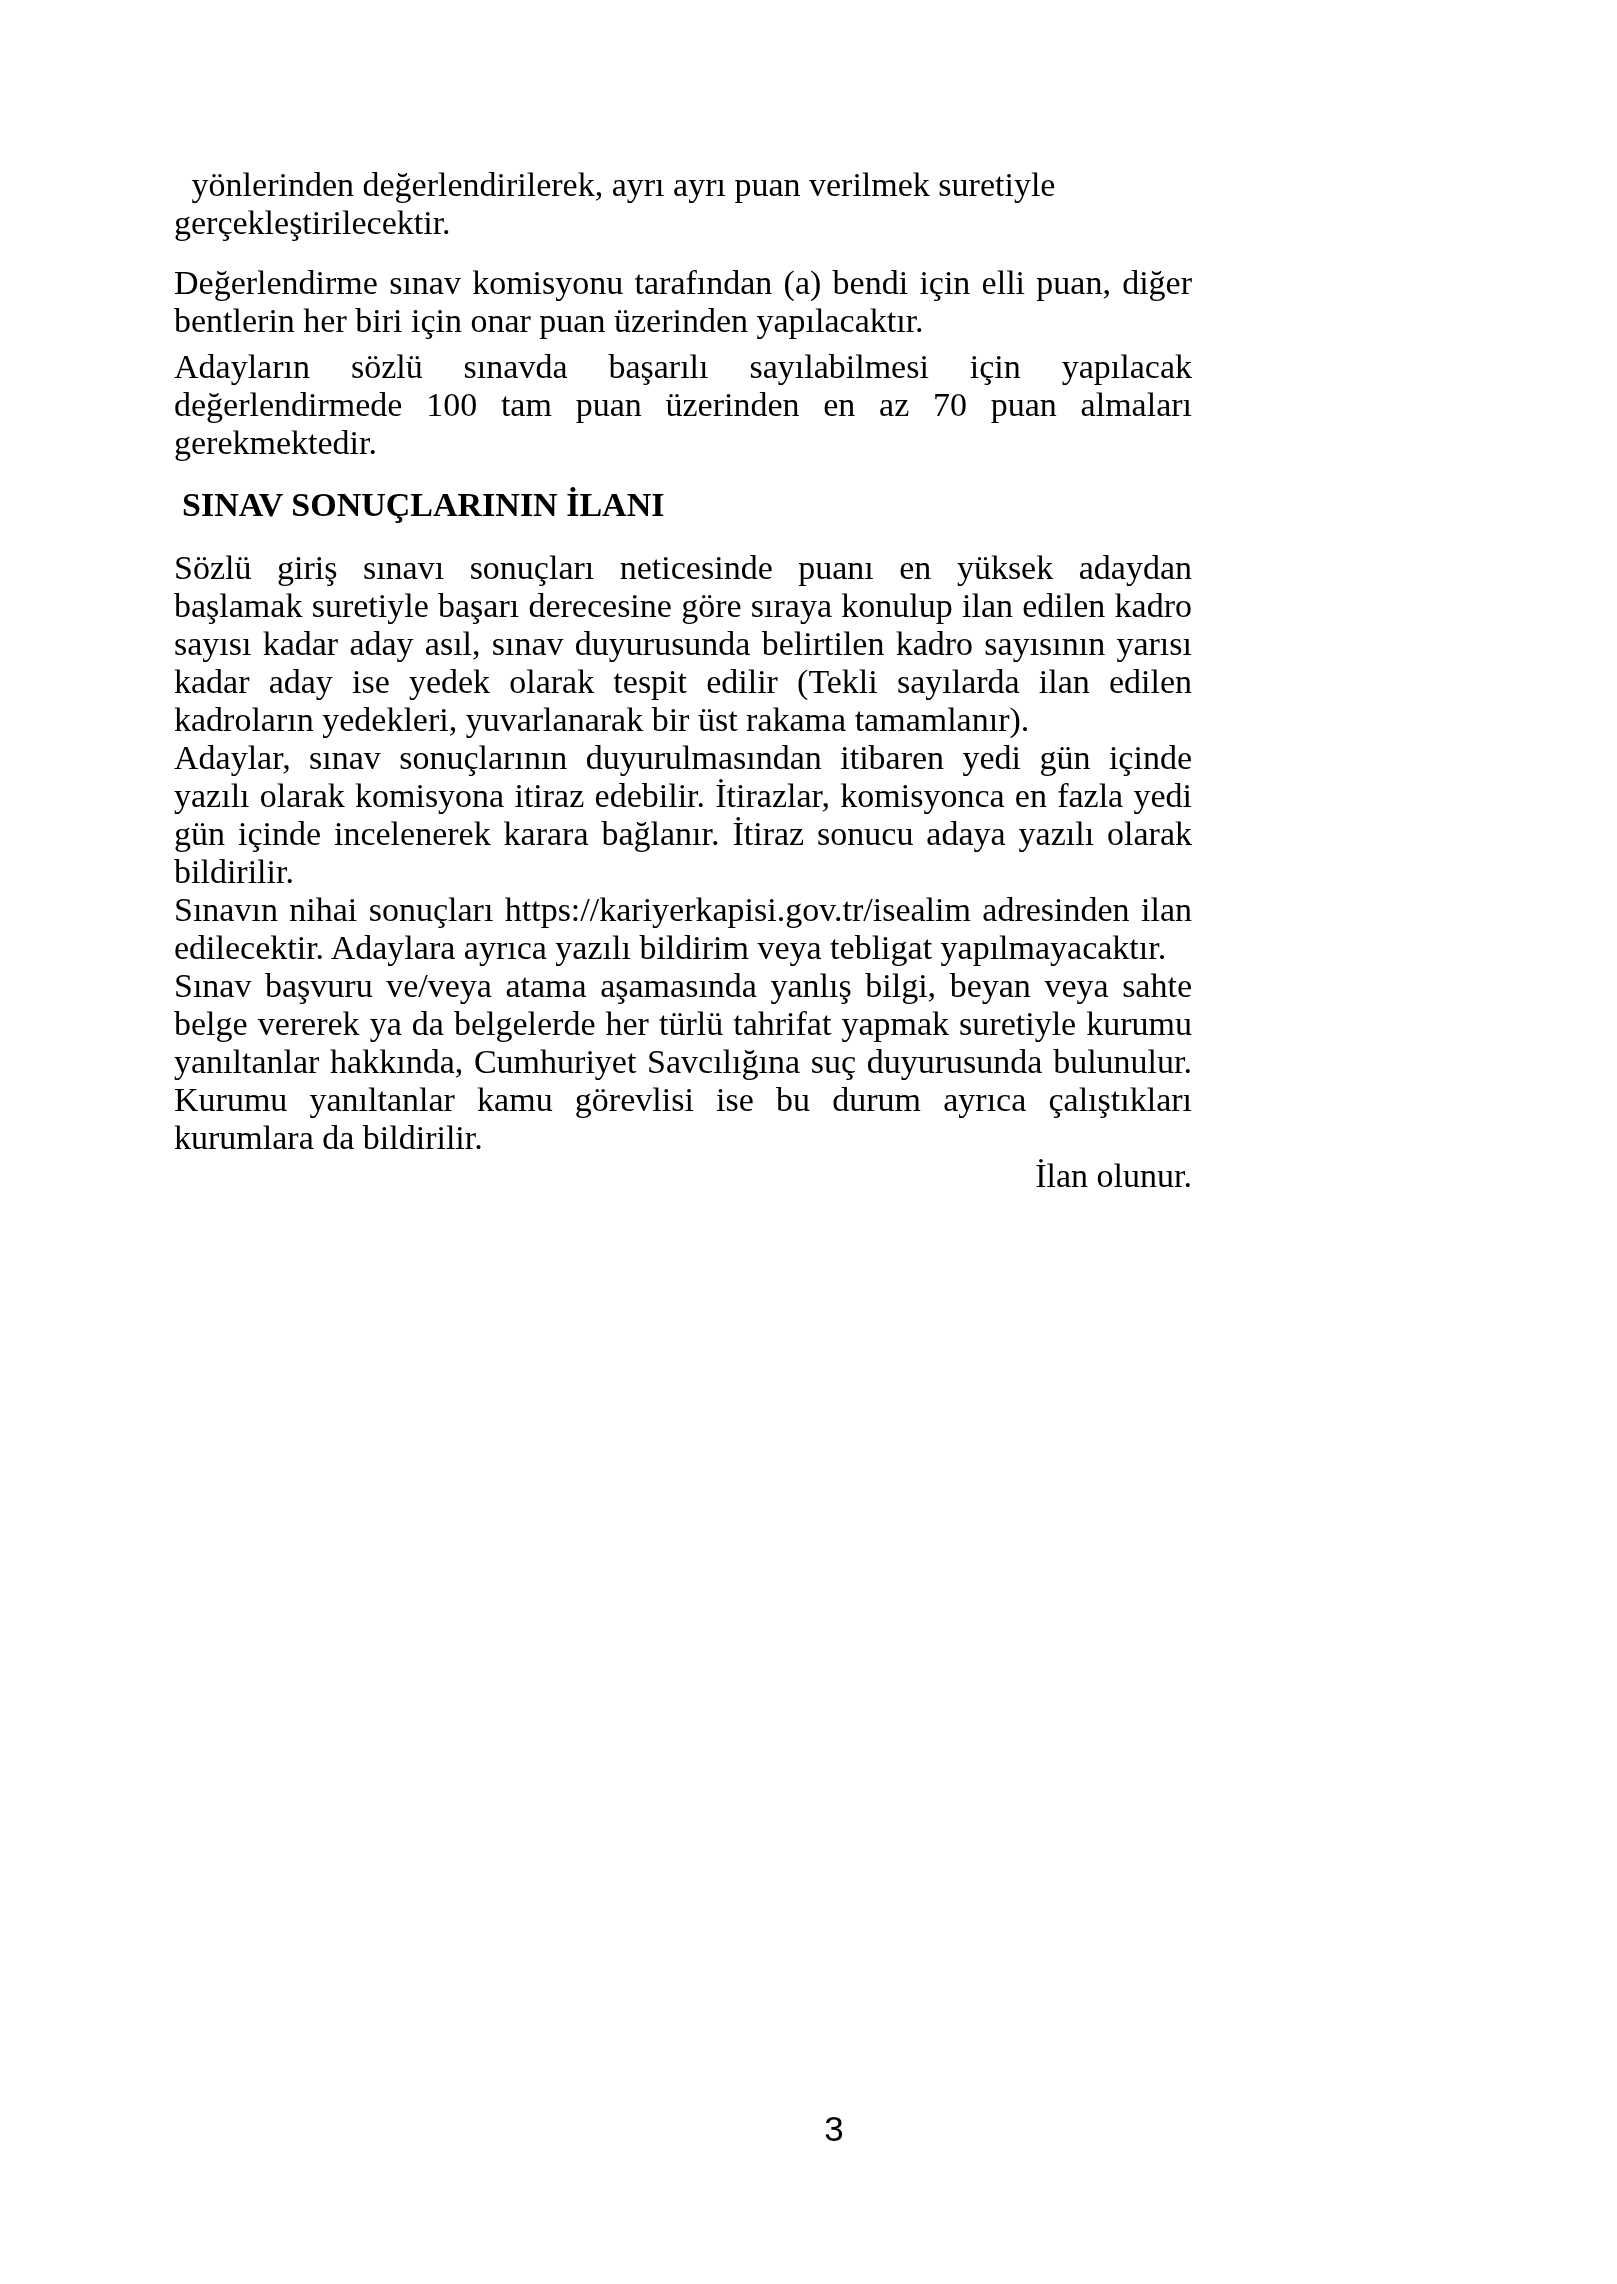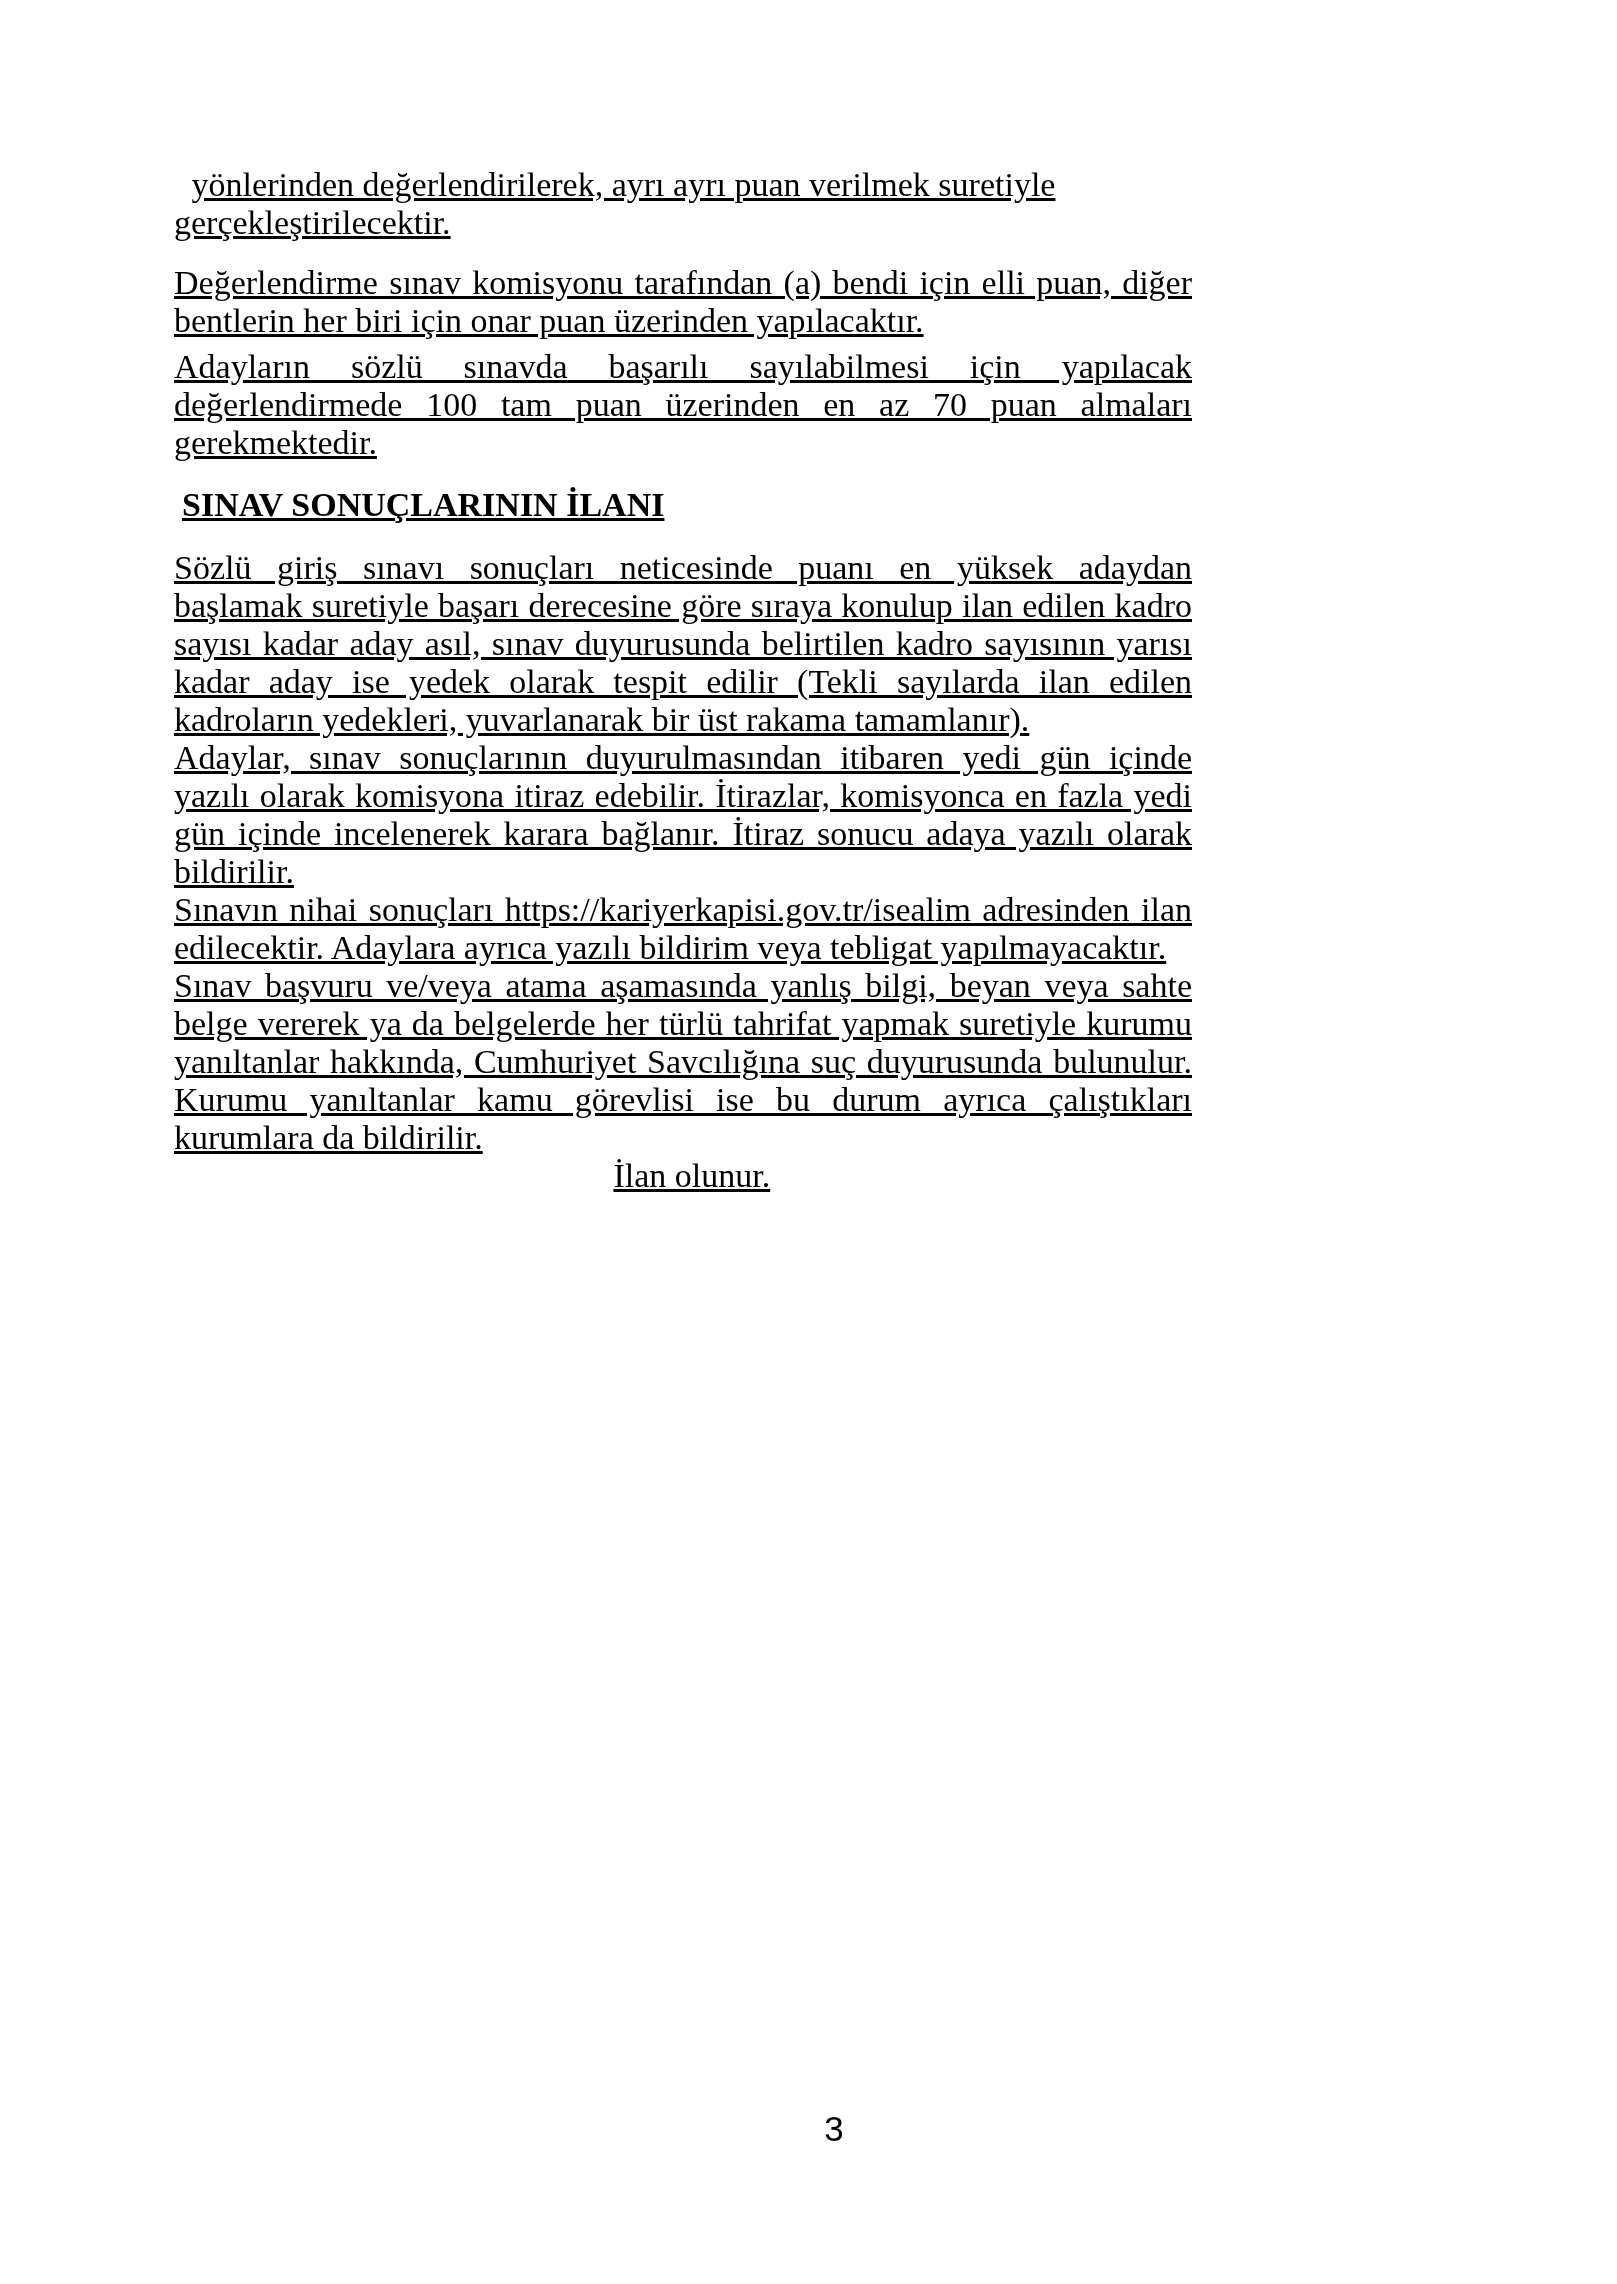--- a/index.html
+++ b/index.html
@@ -15,21 +15,20 @@
     font-family: "Liberation Serif", "DejaVu Serif", serif;
     color: #000000;
   }
   .page {
     position: absolute;
     top: 0; left: 0;
     width: 1315px;
     height: 2284px;
     box-sizing: border-box;
     padding: 166px 123px 0 174px;
-    text-decoration: underline;
   }
   .body-par {
     margin: 0;
     font-size: 34px;
     line-height: 38px;
     text-align: justify;
     letter-spacing: 0px;
   }
   .continuation {
     text-align: left;
@@ -40,21 +39,21 @@
     margin-bottom: 6.5px;
   }
   .section-heading {
     margin: 24px 0 25px 8px;
     font-size: 34px;
     line-height: 38px;
     font-weight: bold;
     text-align: left;
   }
   .closing {
-    text-align: center;
+    text-align: right;
     text-indent: 17.6px;
   }
   .page-footer {
     position: absolute;
     top: 2110px;
     left: 174px;
     width: 1320px;
     text-align: center;
     font-family: "Liberation Sans", "DejaVu Sans", sans-serif;
     font-size: 35px;

